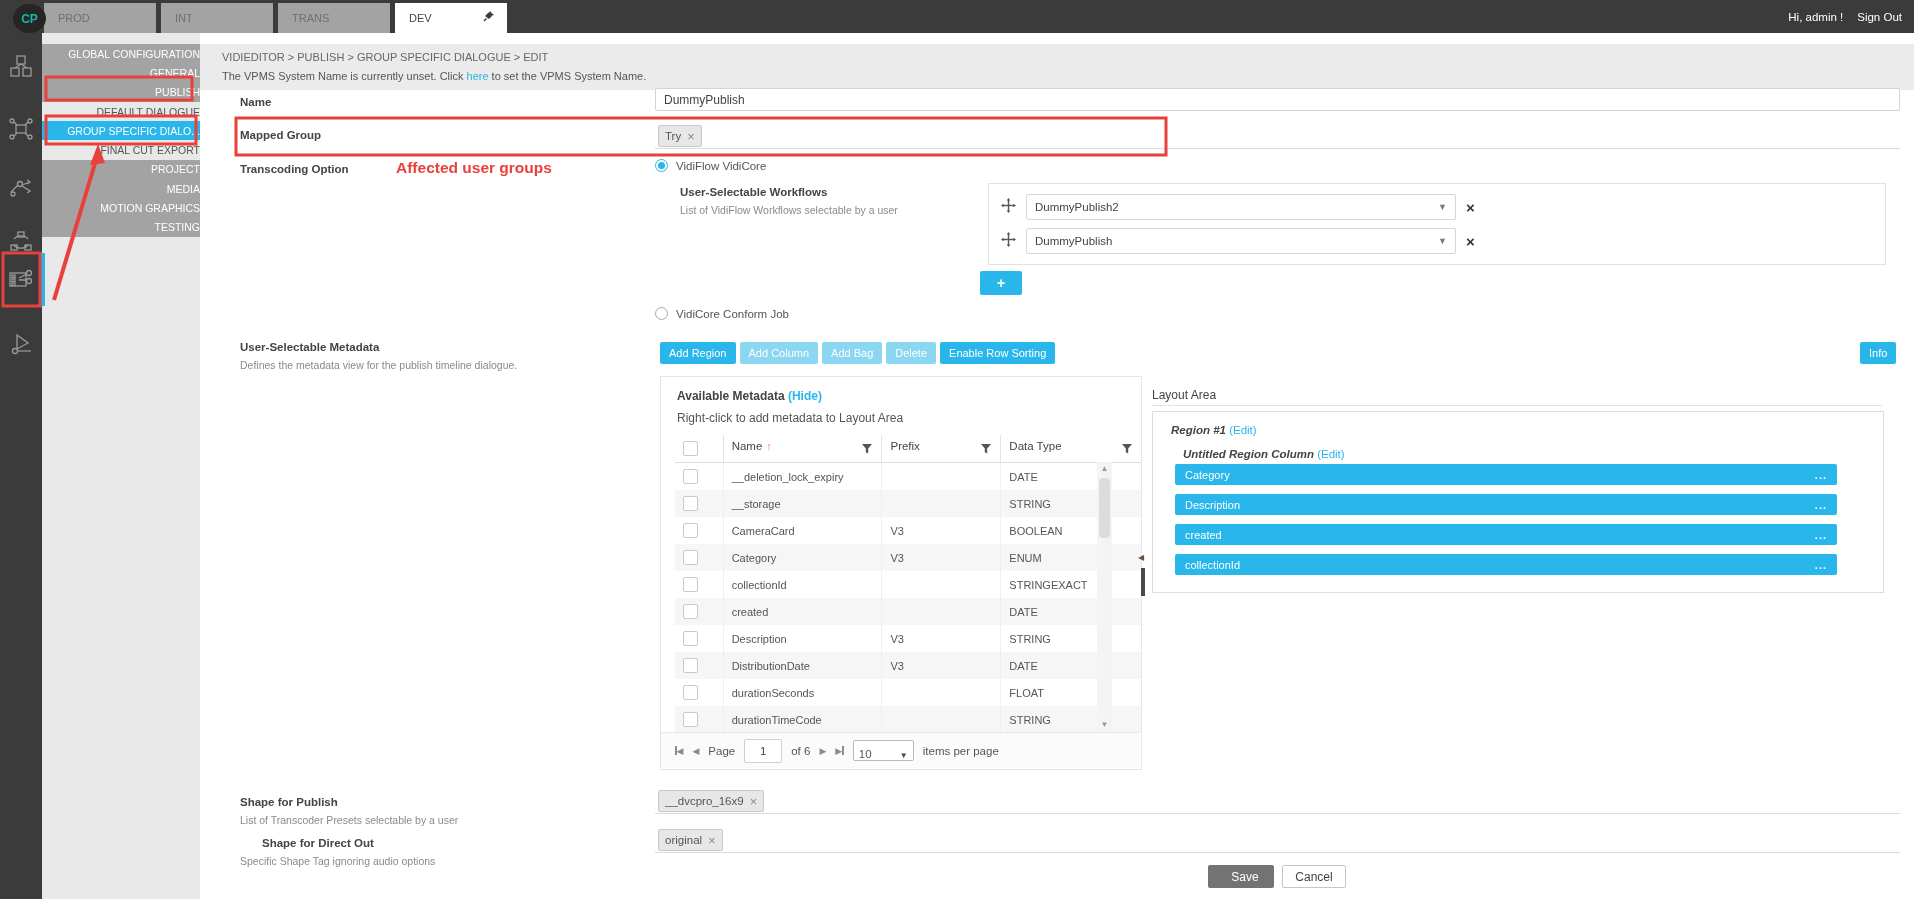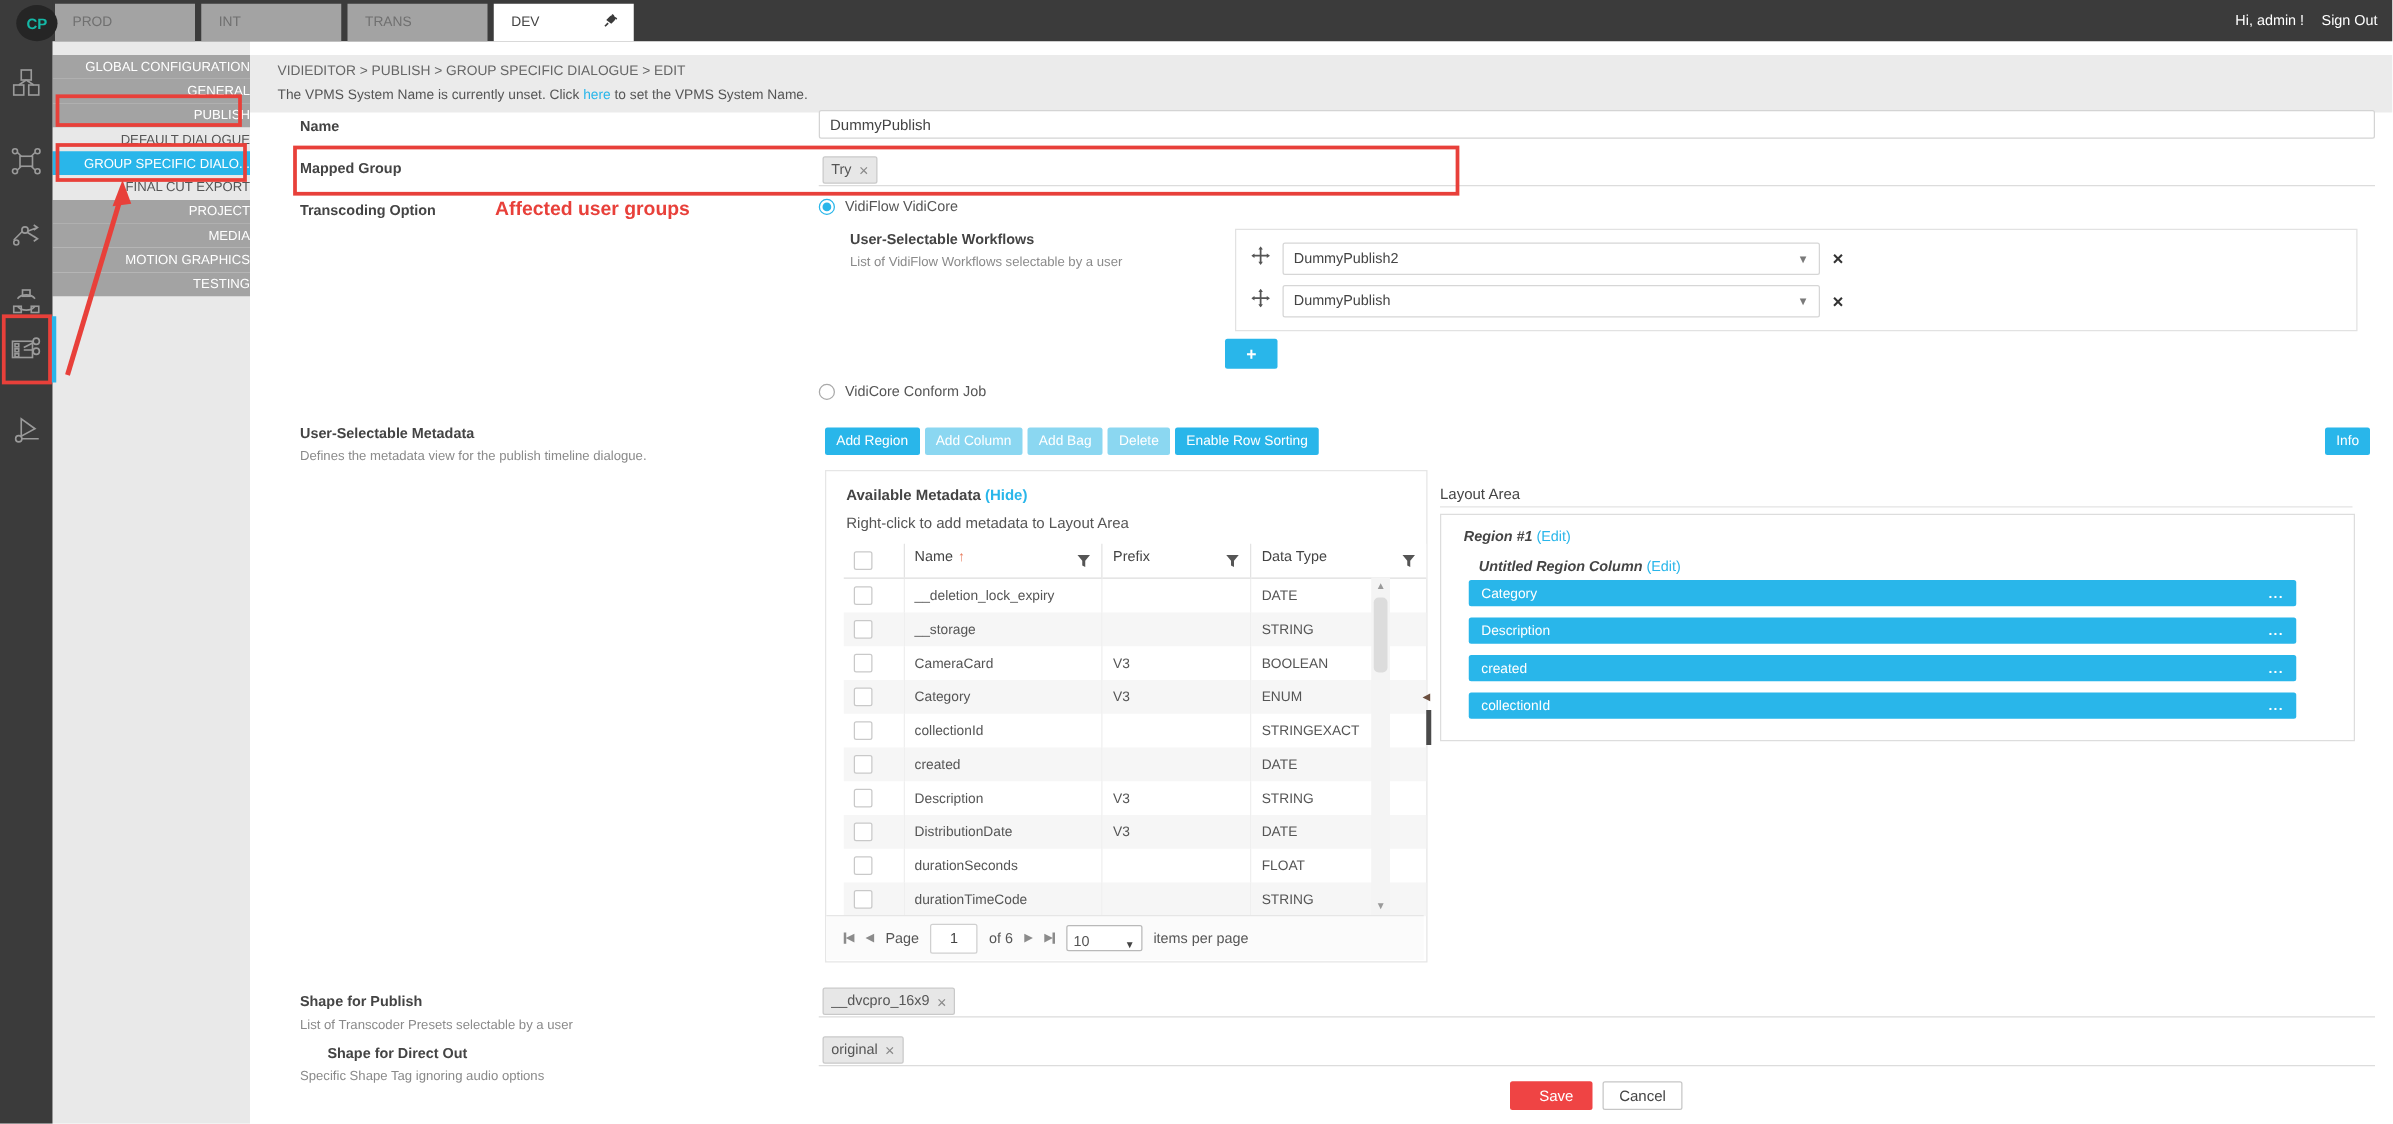--- a/index.html
+++ b/index.html
@@ -94,21 +94,21 @@
   .region{position:absolute;left:18px;top:12px;font-size:11.5px;font-style:italic;font-weight:bold;color:#444;}
   .region a,.rcol a{color:#29b6ea;cursor:pointer;text-decoration:none;font-weight:normal;font-style:normal;}
   .rcol{position:absolute;left:30px;top:36px;font-size:11.5px;font-style:italic;font-weight:bold;color:#444;}
   .labar{position:absolute;left:22px;width:662px;height:21px;background:#29b6ea;border-radius:2px;color:#fff;
          font-size:11px;display:flex;align-items:center;justify-content:space-between;padding:0 10px;box-sizing:border-box;cursor:grab;}
   .labar .dots{font-weight:bold;letter-spacing:1px;cursor:pointer;}
   
   .split-arrow{position:absolute;left:938px;top:520px;font-size:8px;color:#6b4f3f;cursor:pointer;}
   .split-bar{position:absolute;left:941px;top:535px;width:4px;height:28px;background:#4a4a4a;cursor:col-resize;}
   
-  .savebtn{position:absolute;left:1008px;top:832px;width:66px;height:23px;background:#ef4444;color:#fff;border:none;border-radius:2px;font-size:12px;cursor:pointer;font-family:inherit;padding-left:14px;}
+  .savebtn{position:absolute;left:1008px;top:832px;width:66px;height:23px;background:#737373;color:#fff;border:none;border-radius:2px;font-size:12px;cursor:pointer;font-family:inherit;padding-left:14px;}
   .cancelbtn{position:absolute;left:1082px;top:832px;width:64px;height:23px;background:#fff;color:#444;border:1px solid #c6c6c6;border-radius:2px;font-size:12px;cursor:pointer;font-family:inherit;}
   
   .overlay{position:absolute;left:0;top:0;width:1914px;height:899px;z-index:40;pointer-events:none;}
 </style>
 </head>
 <body>
 
 <div class="topbar">
   <div class="tabs">
     <div class="tab">

